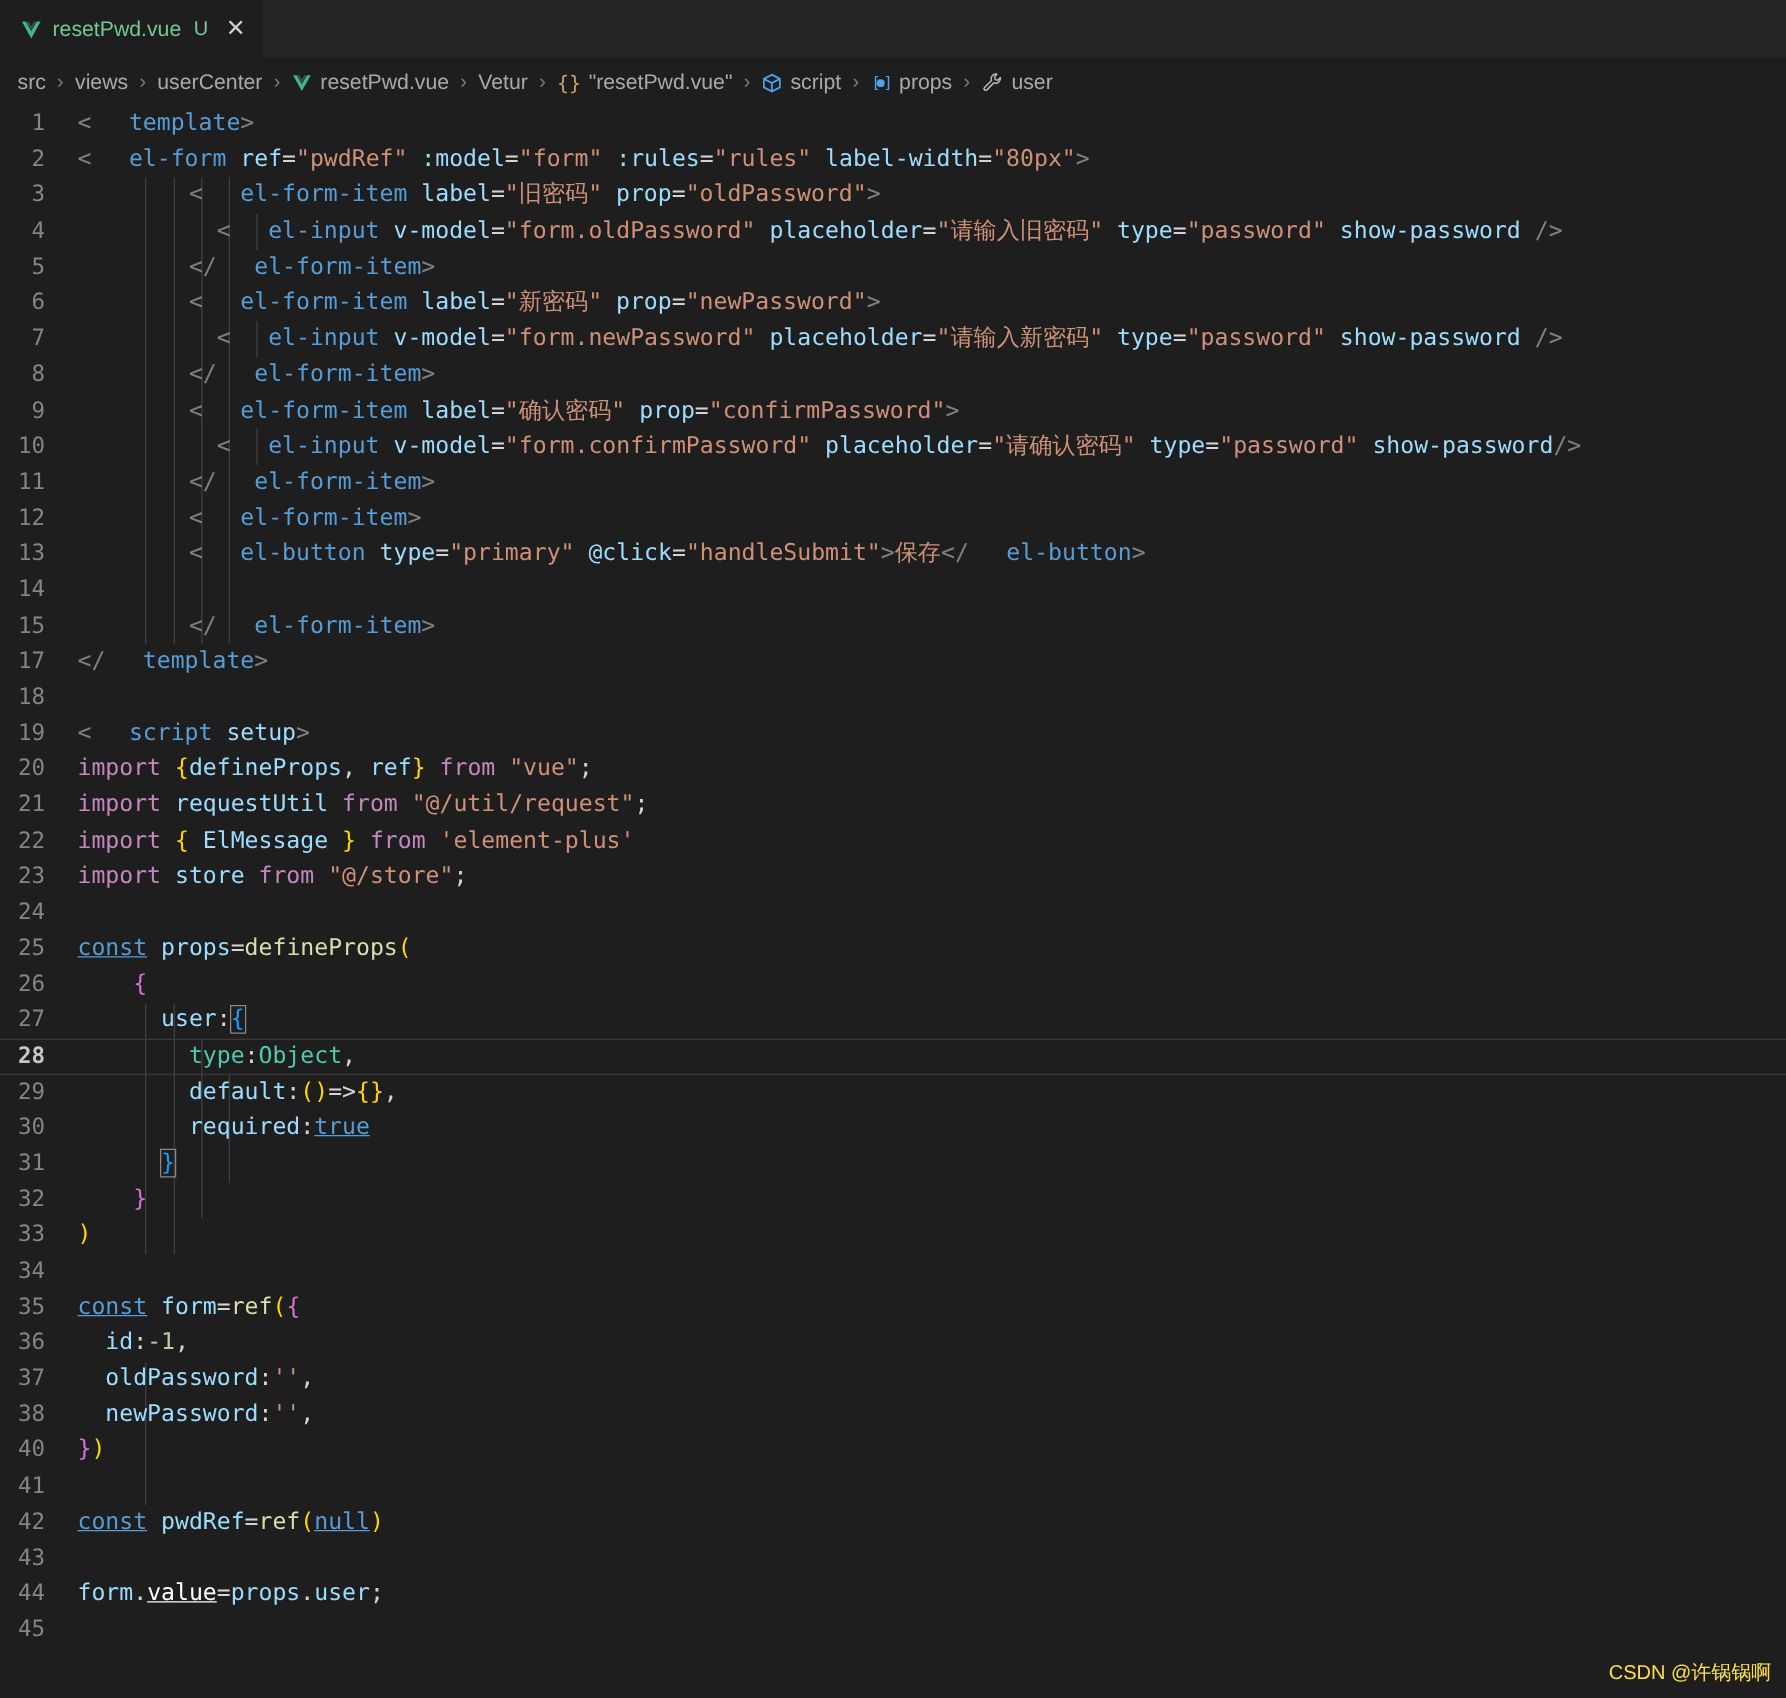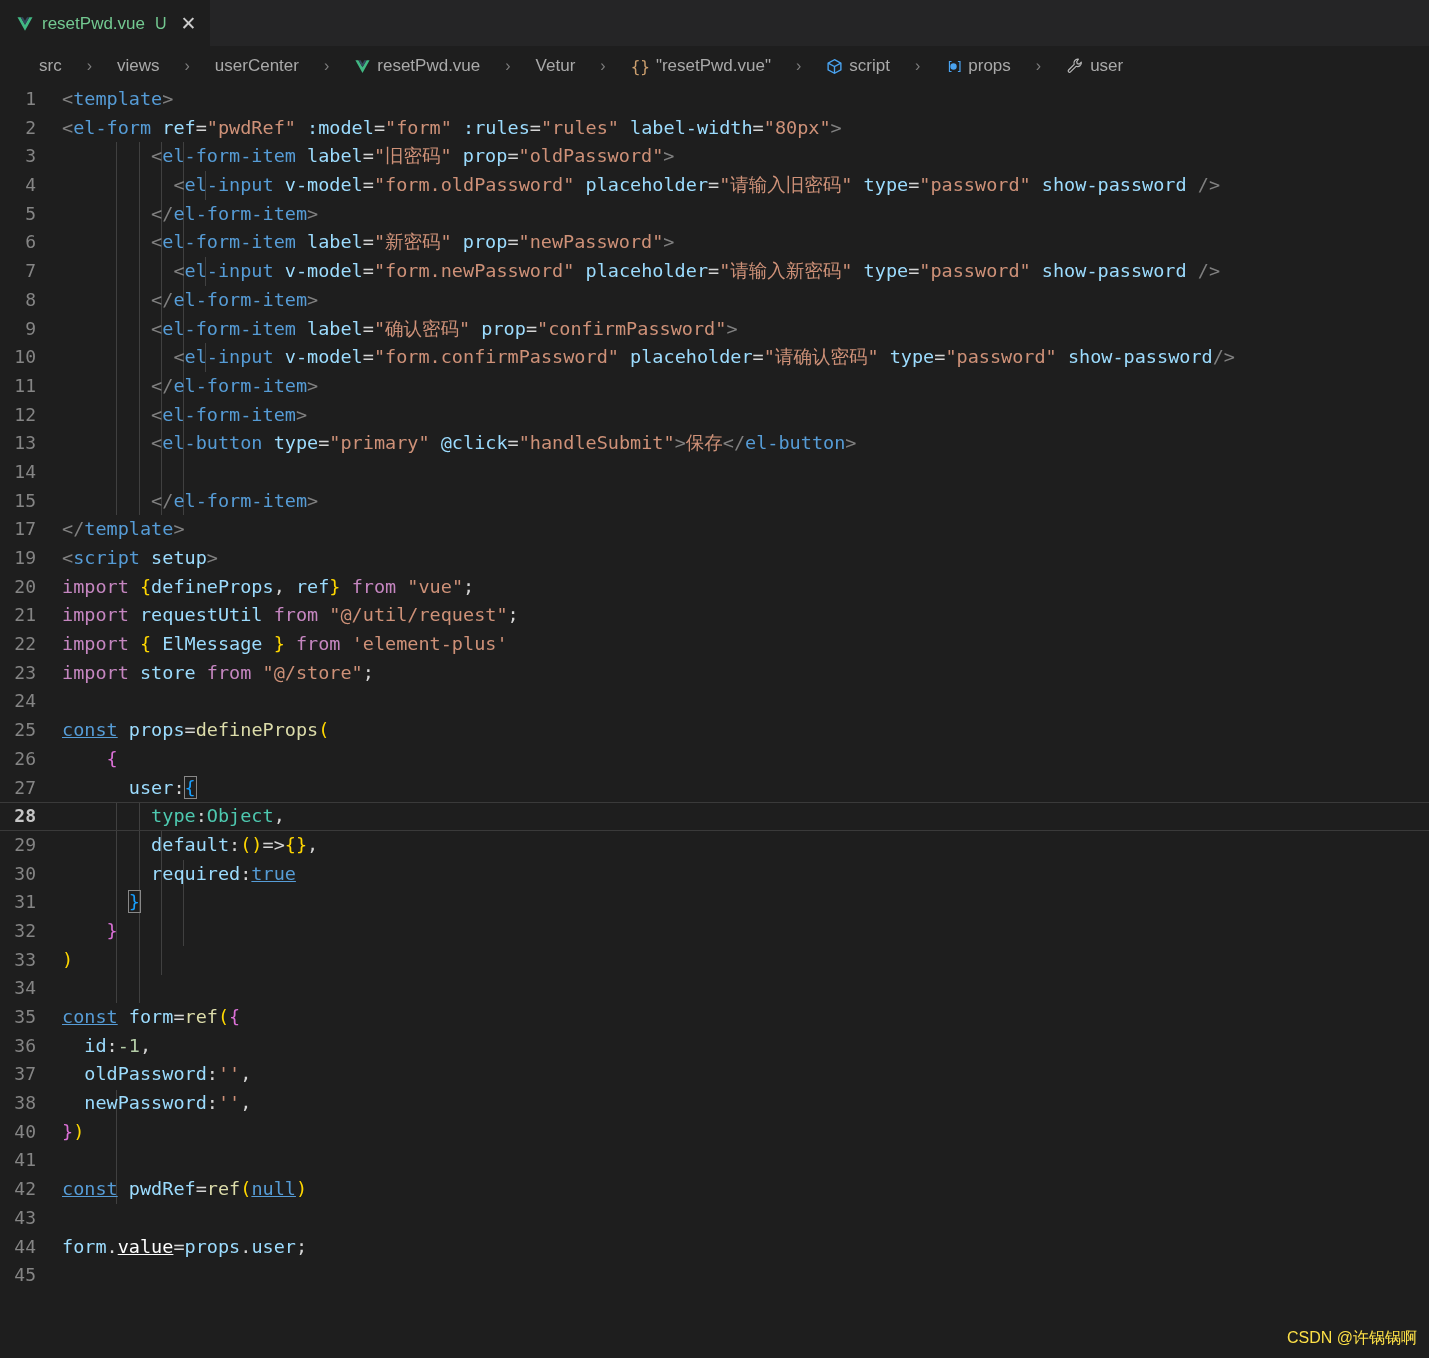--- a/index.html
+++ b/index.html
@@ -54,23 +54,22 @@
 
   
   .breadcrumb {
     height: 38px;
     background: #1e1e1e;
     display: flex; align-items: center;
     padding-left: 12px;
     font-family: "Liberation Sans", sans-serif;
     font-size: 17px;
     color: #a9a9a9;
-    gap: 16px;
+    gap: 0px;
     white-space: nowrap;
-    margin-left: 25px;
   }
   .bc-item { display: flex; align-items: center; gap: 6px; padding: 0 2px; cursor: pointer; }
   .bc-sep {
     color: #7d7d7d;
     padding: 0 7px;
     font-size: 16px;
   }
   .bc-icon { display: inline-flex; align-items: center; }
   .bc-icon svg { display: block; }
   .bc-brace { color: #cc9f6e; font-family: "DejaVu Sans Mono", monospace; font-size: 16px; }
@@ -114,21 +113,21 @@
   
   .guides { position: absolute; left: 62px; top: 0; bottom: 0; right: 0; pointer-events: none; }
   .guide {
     position: absolute;
     width: 1px;
     background: #404040;
     top: 0; bottom: 0;
   }
 
   
-  .t-tag      { color: #569cd6; }
+  .t-tag      { color: #569cd6; margin-left: 30px; }
   .t-tagp     { color: #808080; }
   .t-attr     { color: #9cdcfe; }
   .t-str      { color: #ce9178; }
   .t-kw       { color: #569cd6; text-decoration: underline; }
   .t-kwpink   { color: #c586c0; }
   .t-var      { color: #9cdcfe; }
   .t-fn       { color: #dcdcaa; }
   .t-type     { color: #4ec9b0; }
   .t-num      { color: #b5cea8; }
   .t-brace-y  { color: #ffd700; }
@@ -266,20 +265,21 @@
       <div class="code-line"><div class="ln">7</div><div class="code-text">          <span class="t-tagp">&lt;</span><span class="t-tag">el-input</span> <span class="t-attr">v-model</span><span class="t-plain">=</span><span class="t-str">"form.newPassword"</span> <span class="t-attr">placeholder</span><span class="t-plain">=</span><span class="t-str">"请输入新密码"</span> <span class="t-attr">type</span><span class="t-plain">=</span><span class="t-str">"password"</span> <span class="t-attr">show-password</span> <span class="t-tagp">/&gt;</span></div></div>
       <div class="code-line"><div class="ln">8</div><div class="code-text">        <span class="t-tagp">&lt;/</span><span class="t-tag">el-form-item</span><span class="t-tagp">&gt;</span></div></div>
       <div class="code-line"><div class="ln">9</div><div class="code-text">        <span class="t-tagp">&lt;</span><span class="t-tag">el-form-item</span> <span class="t-attr">label</span><span class="t-plain">=</span><span class="t-str">"确认密码"</span> <span class="t-attr">prop</span><span class="t-plain">=</span><span class="t-str">"confirmPassword"</span><span class="t-tagp">&gt;</span></div></div>
       <div class="code-line"><div class="ln">10</div><div class="code-text">          <span class="t-tagp">&lt;</span><span class="t-tag">el-input</span> <span class="t-attr">v-model</span><span class="t-plain">=</span><span class="t-str">"form.confirmPassword"</span> <span class="t-attr">placeholder</span><span class="t-plain">=</span><span class="t-str">"请确认密码"</span> <span class="t-attr">type</span><span class="t-plain">=</span><span class="t-str">"password"</span> <span class="t-attr">show-password</span><span class="t-tagp">/&gt;</span></div></div>
       <div class="code-line"><div class="ln">11</div><div class="code-text">        <span class="t-tagp">&lt;/</span><span class="t-tag">el-form-item</span><span class="t-tagp">&gt;</span></div></div>
       <div class="code-line"><div class="ln">12</div><div class="code-text">        <span class="t-tagp">&lt;</span><span class="t-tag">el-form-item</span><span class="t-tagp">&gt;</span></div></div>
       <div class="code-line"><div class="ln">13</div><div class="code-text">        <span class="t-tagp">&lt;</span><span class="t-tag">el-button</span> <span class="t-attr">type</span><span class="t-plain">=</span><span class="t-str">"primary"</span> <span class="t-attr">@click</span><span class="t-plain">=</span><span class="t-str">"handleSubmit"</span><span class="t-tagp">&gt;</span><span class="t-str">保存</span><span class="t-tagp">&lt;/</span><span class="t-tag">el-button</span><span class="t-tagp">&gt;</span></div></div>
       <div class="code-line"><div class="ln">14</div><div class="code-text"></div></div>
       <div class="code-line"><div class="ln">15</div><div class="code-text">        <span class="t-tagp">&lt;/</span><span class="t-tag">el-form-item</span><span class="t-tagp">&gt;</span></div></div>
       <div class="code-line"><div class="ln">17</div><div class="code-text"><span class="t-tagp">&lt;/</span><span class="t-tag">template</span><span class="t-tagp">&gt;</span></div></div>
+      <div class="code-line"><div class="ln">18</div><div class="code-text"></div></div>
       <div class="code-line"><div class="ln">19</div><div class="code-text"><span class="t-tagp">&lt;</span><span class="t-tag">script</span> <span class="t-attr">setup</span><span class="t-tagp">&gt;</span></div></div>
       <div class="code-line"><div class="ln">20</div><div class="code-text"><span class="t-kwpink">import</span> <span class="t-brace-y">{</span><span class="t-var">defineProps</span><span class="t-plain">,</span> <span class="t-var">ref</span><span class="t-brace-y">}</span> <span class="t-kwpink">from</span> <span class="t-str">"vue"</span><span class="t-plain">;</span></div></div>
       <div class="code-line"><div class="ln">21</div><div class="code-text"><span class="t-kwpink">import</span> <span class="t-var">requestUtil</span> <span class="t-kwpink">from</span> <span class="t-str">"@/util/request"</span><span class="t-plain">;</span></div></div>
       <div class="code-line"><div class="ln">22</div><div class="code-text"><span class="t-kwpink">import</span> <span class="t-brace-y">{</span> <span class="t-var">ElMessage</span> <span class="t-brace-y">}</span> <span class="t-kwpink">from</span> <span class="t-str">'element-plus'</span></div></div>
       <div class="code-line"><div class="ln">23</div><div class="code-text"><span class="t-kwpink">import</span> <span class="t-var">store</span> <span class="t-kwpink">from</span> <span class="t-str">"@/store"</span><span class="t-plain">;</span></div></div>
       <div class="code-line"><div class="ln">24</div><div class="code-text"></div></div>
       <div class="code-line"><div class="ln">25</div><div class="code-text"><span class="t-kw">const</span> <span class="t-var">props</span><span class="t-plain">=</span><span class="t-fn">defineProps</span><span class="t-brace-y">(</span></div></div>
       <div class="code-line"><div class="ln">26</div><div class="code-text">    <span class="t-brace-p">{</span></div></div>
       <div class="code-line"><div class="ln">27</div><div class="code-text">      <span class="t-var">user</span><span class="t-plain">:</span><span class="t-brace-b bracket-match">{</span></div></div>
       <div class="code-line active"><div class="ln">28</div><div class="code-text">        <span class="t-type">type</span><span class="t-plain">:</span><span class="t-type">Object</span><span class="t-plain">,</span></div></div>

